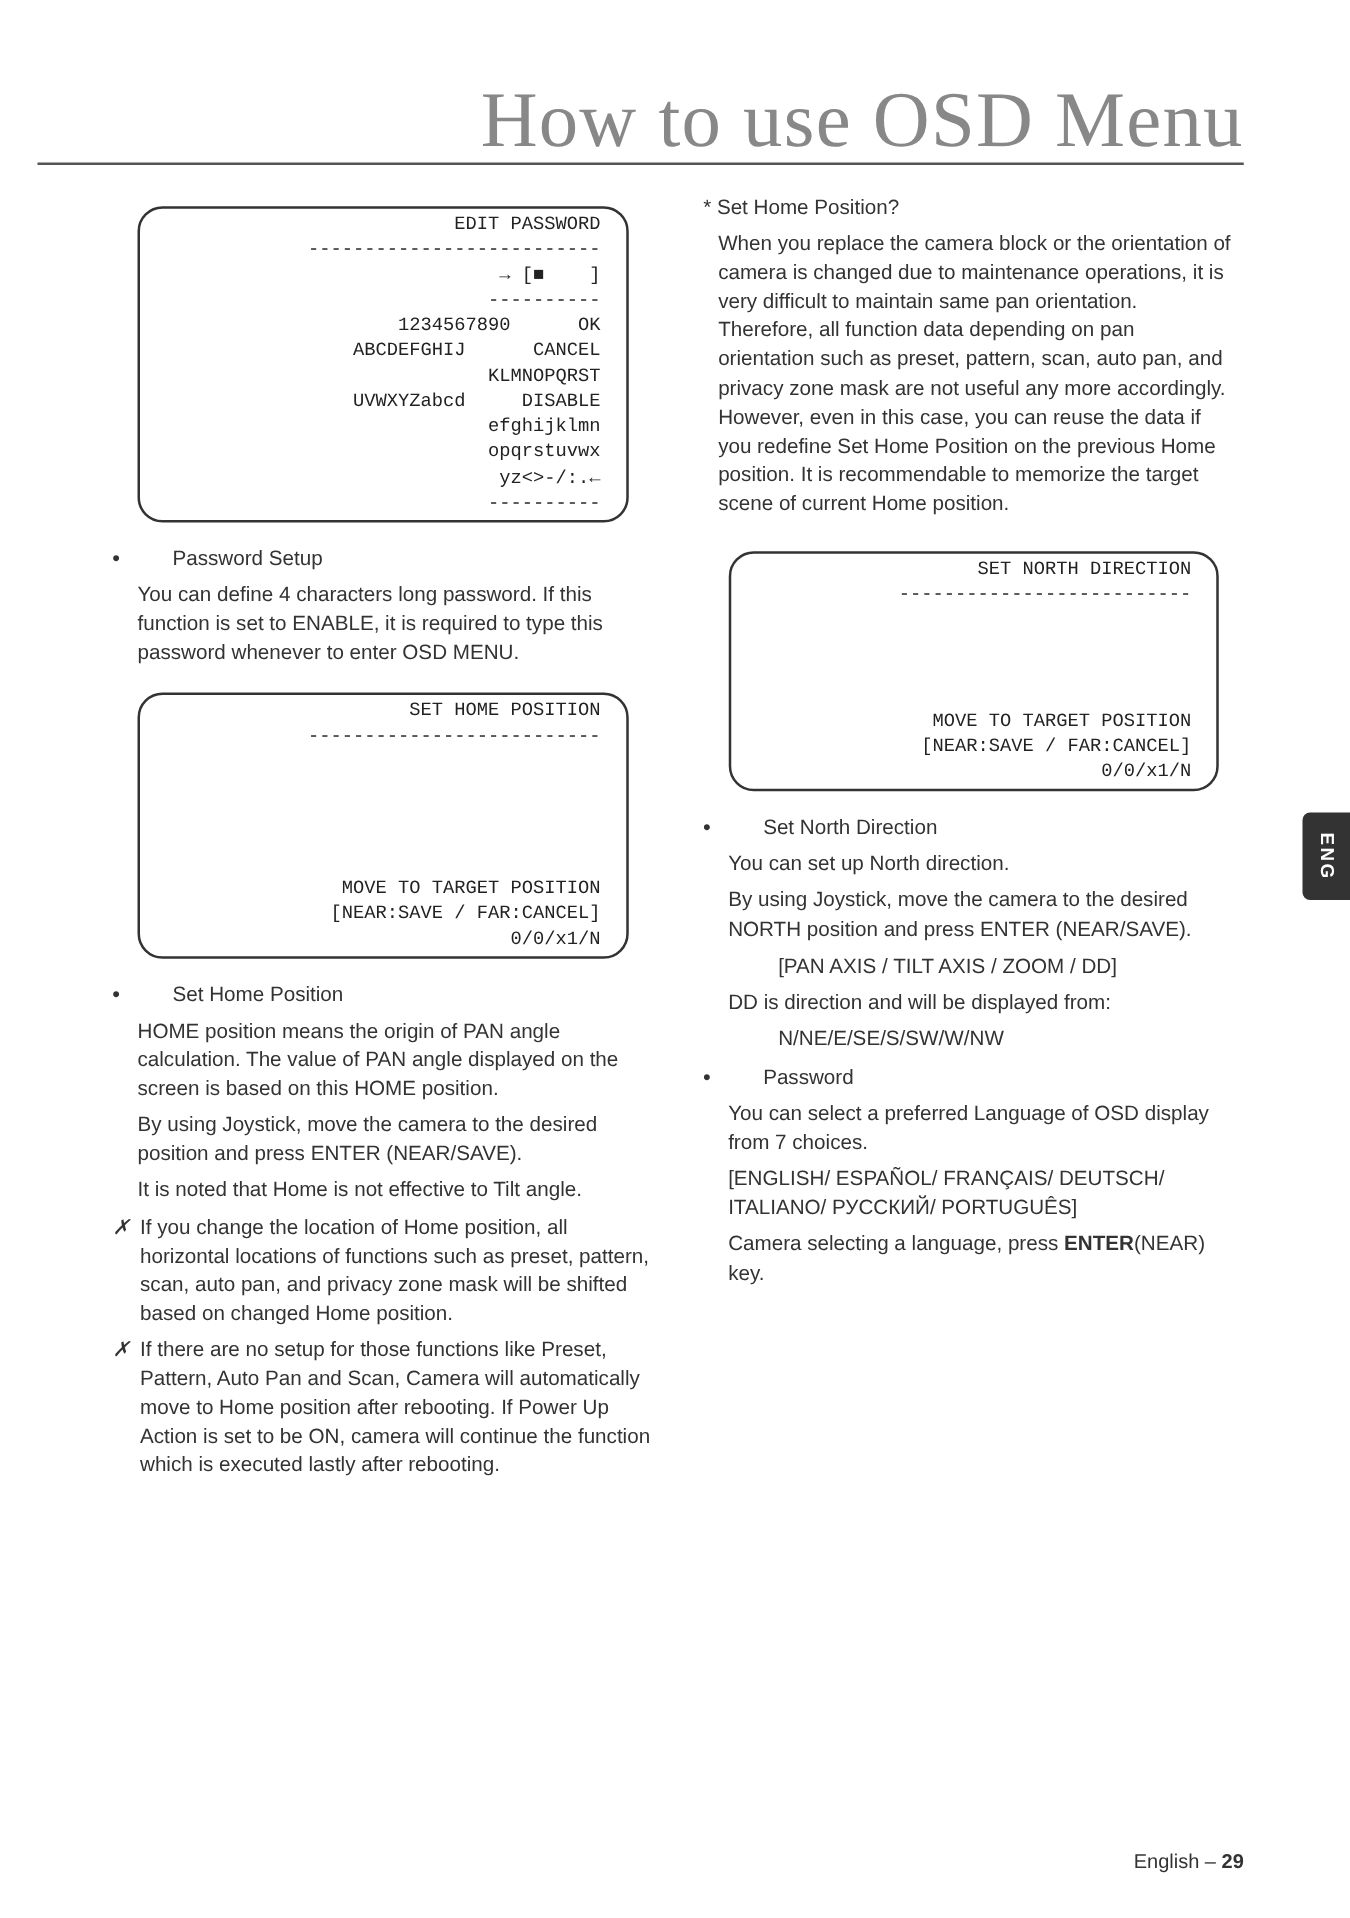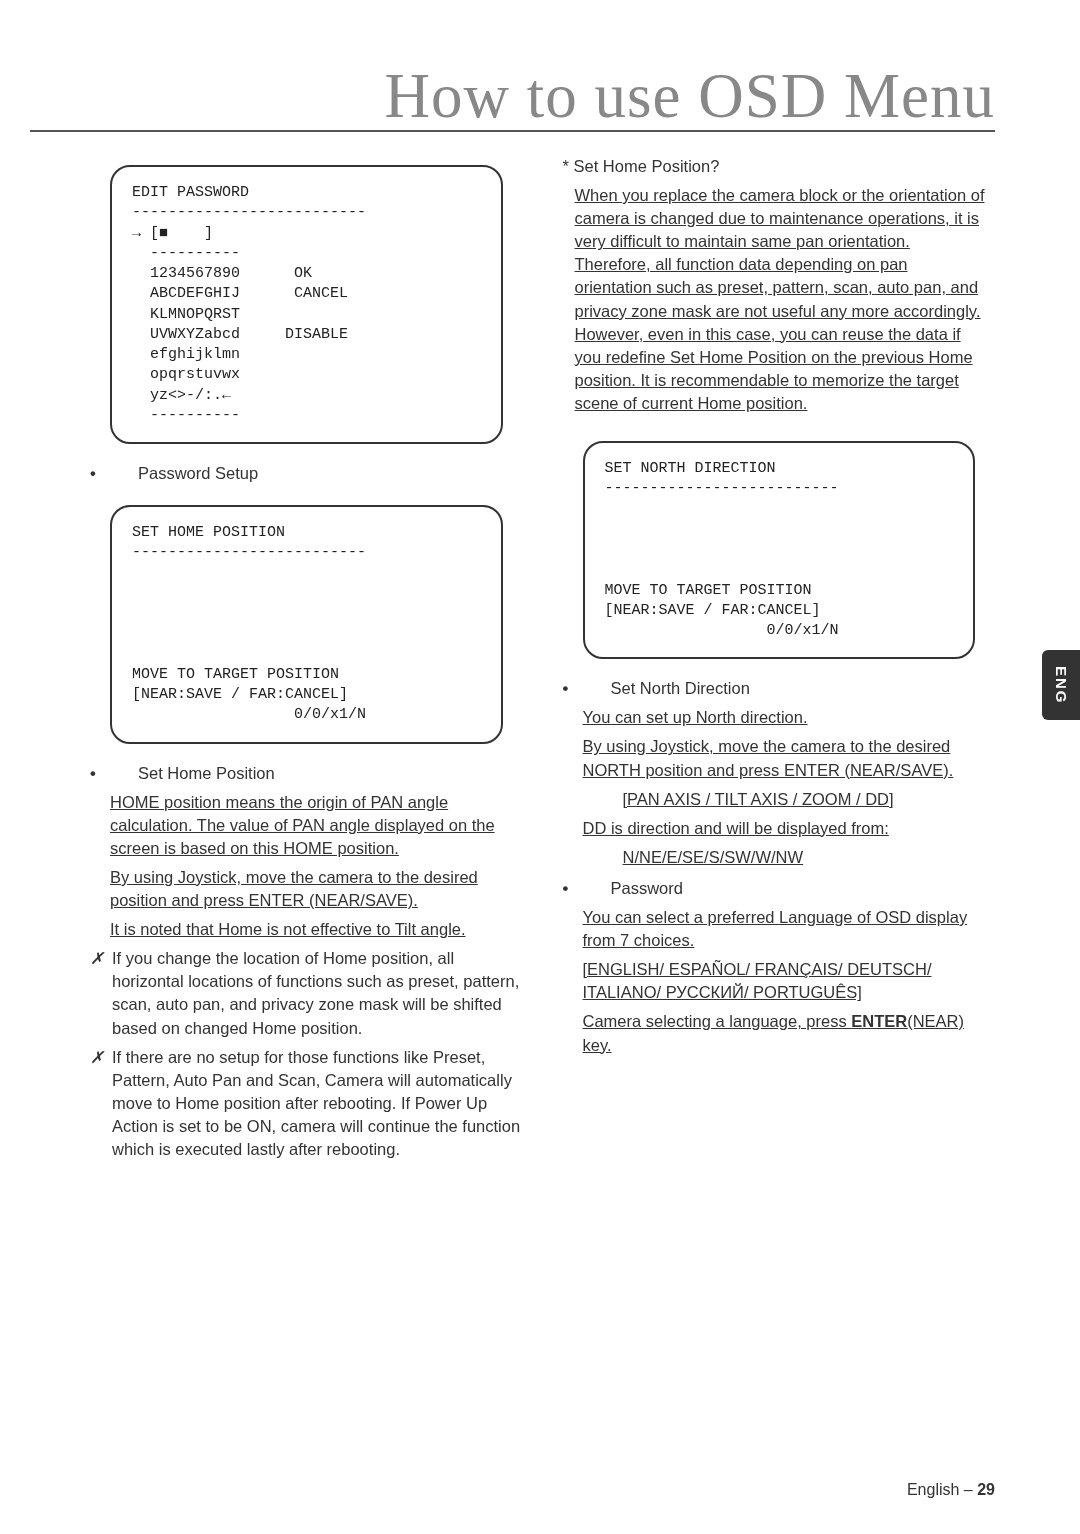--- a/index.html
+++ b/index.html
@@ -38,43 +38,43 @@
     }
     .col {
       flex: 1;
       font-size: 16.5px;
       line-height: 1.4;
       color: #333;
     }
     .osd-box {
       border: 2px solid #333;
       border-radius: 20px;
-      padding: 16px 20px;
+      padding: 3px 20px;
       margin: 10px 20px 18px 20px;
       font-family: "Courier New", monospace;
       font-size: 15px;
       line-height: 1.35;
       white-space: pre;
       color: #222;
+      text-align: right;
     }
     .bullet-item {
       display: flex;
       margin: 8px 0 6px 0;
     }
     .bullet-item .dot {
       width: 20px;
       font-weight: bold;
     }
     .bullet-item .txt {
       flex: 1;
       margin-left: 28px;
     }
     .body-text {
       margin: 6px 8px 6px 20px;
-      text-decoration: underline;
     }
     .check-item {
       display: flex;
       margin: 6px 0 6px 0;
     }
     .check-item .mark {
       width: 22px;
       font-style: italic;
     }
     .check-item .txt {
@@ -129,20 +129,21 @@
   UVWXYZabcd     DISABLE
   efghijklmn
   opqrstuvwx
   yz&lt;&gt;-/:.←
   ----------</div>
 
     <div class="bullet-item">
       <div class="dot">•</div>
       <div class="txt">Password Setup</div>
     </div>
+    <div class="body-text">You can define 4 characters long password. If this function is set to ENABLE, it is required to type this password whenever to enter OSD MENU.</div>
 
     <div class="osd-box" style="margin-top:20px">SET HOME POSITION
 --------------------------
 
 
 
 
 
 MOVE TO TARGET POSITION
 [NEAR:SAVE / FAR:CANCEL]

